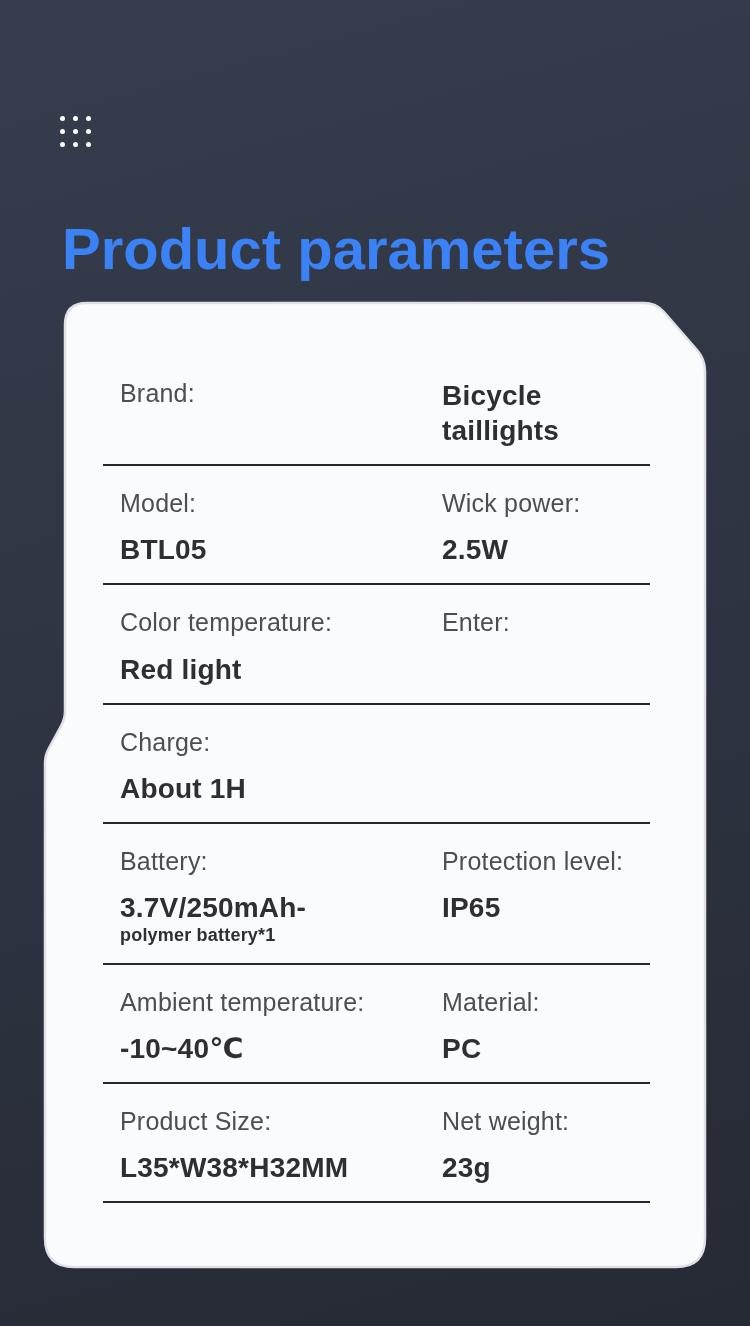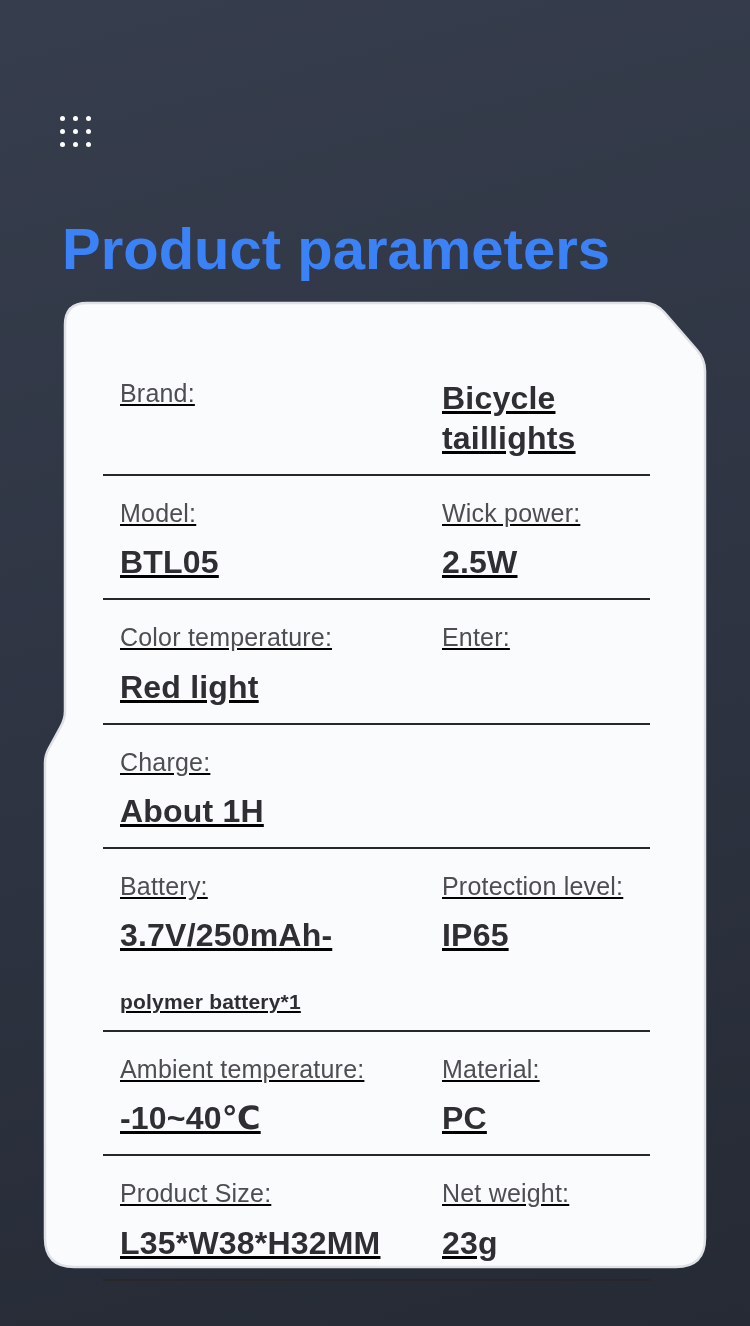--- a/index.html
+++ b/index.html
@@ -24,36 +24,35 @@
   
   .card-shape{position:absolute;left:0;top:0;}
   
   .card-content{
     position:absolute;left:103px;top:356px;width:547px;
   }
   .param-row{
     display:grid;grid-template-columns:322px 1fr;
     border-bottom:2px solid #27272b;
     padding:22px 0 16px 0;
-    text-decoration:underline;
   }
   .param-row:last-child{border-bottom:none;}
   .param-row.full{grid-template-columns:1fr;}
   .param-cell{padding-left:17px;}
   .param-label{
     color:#4d4d52;font-size:25px;font-weight:400;line-height:1.25;
     margin-bottom:13px;letter-spacing:0.2px;
   }
   .param-value{
-    color:#2e2e33;font-size:32px;font-weight:700;line-height:1.25;
+    color:#2e2e33;font-size:28px;font-weight:700;line-height:1.25;
     letter-spacing:0.2px;
   }
   .param-value.brand{letter-spacing:1.5px;font-size:29px;}
   .param-value.val-sm{font-size:24px;line-height:1.3;}
-  .param-value.val-xs{font-size:21px;line-height:1.2;margin-top:34px;}
+  .param-value.val-xs{font-size:18px;line-height:1.2;}
 </style>
 </head>
 <body>
 
 <div class="dots">
   <span></span>
     <span></span>
     <span></span>
   <span></span>
     <span></span>

